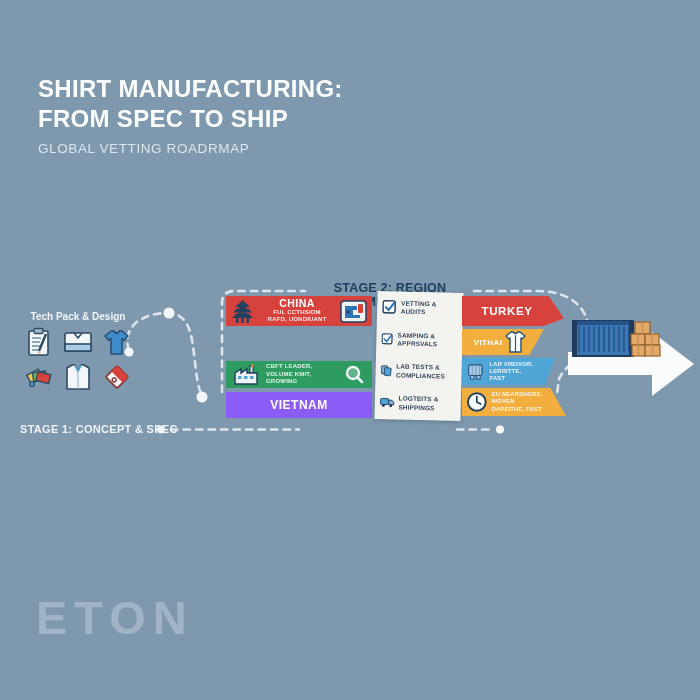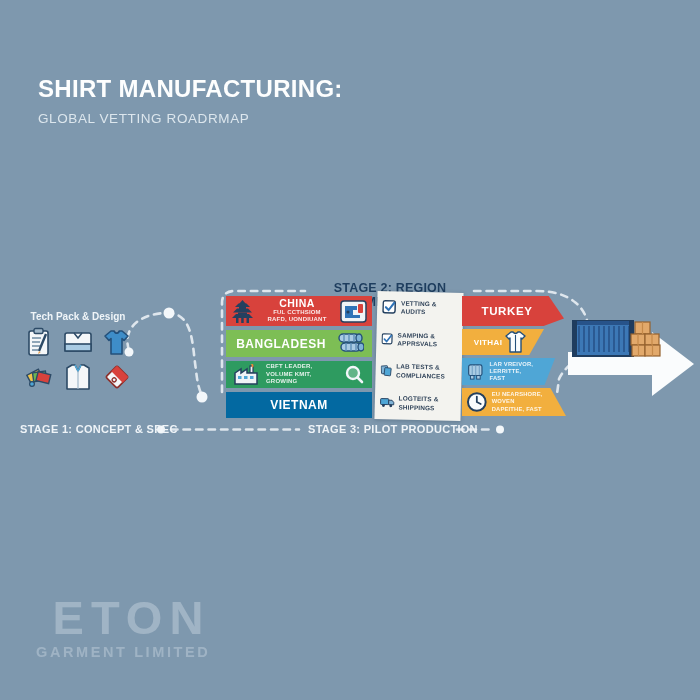--- a/index.html
+++ b/index.html
@@ -21,21 +21,21 @@
 
   
   .stage2-title{position:absolute;left:306px;top:281px;width:168px;text-align:center;
        font-size:12.5px;font-weight:bold;color:#1E3D5E;letter-spacing:.2px;}
 
   
   .bar{position:absolute;left:226px;width:146px;display:flex;align-items:center;color:#fff;box-sizing:border-box;}
   .bar-china{top:296px;height:30px;background:#D8423C;padding:0 5px;justify-content:space-between;}
   .bar-bangladesh{top:330px;height:27px;background:#7DBE55;padding:0 8px 0 0;}
   .bar-cost{top:361px;height:27px;background:#2E9B60;padding:0 7px;}
-  .bar-vietnam{top:392px;height:26px;background:#0369a1;justify-content:center;}
+  .bar-vietnam{top:392px;height:26px;background:#8b5cf6;justify-content:center;}
   .bar-name{font-weight:bold;letter-spacing:.5px;}
   .bar-name.big{font-size:12px;flex:1;text-align:center;}
   .china-text{flex:1;text-align:center;line-height:1;}
   .china-name{font-size:10.5px;font-weight:bold;letter-spacing:.5px;}
   .tiny-line{font-size:6px;font-weight:bold;color:rgba(255,255,255,.88);line-height:1.25;letter-spacing:.2px;}
   .cost-text{flex:1;padding-left:6px;line-height:1.3;}
 
   
   .mid-panel{position:absolute;left:376px;top:292px;width:86px;height:128px;background:#F3F3EF;
        transform:rotate(1.4deg);box-shadow:0 1px 4px rgba(25,45,65,.3);
@@ -59,31 +59,32 @@
   .rtiny .tiny-line{font-size:5.8px;}
 
   
   .ship{position:absolute;left:552px;top:298px;}
 
   
   .stage-label{position:absolute;top:423px;font-size:11px;font-weight:bold;color:#EFF4F8;letter-spacing:.3px;}
   .s1{left:20px;} .s3{left:308px;} .s4{left:512px;}
 
   
-  .logo{position:absolute;left:36px;top:594px;text-align:right;}
+  .logo{position:absolute;left:36px;top:594px;}
   .logo-name{font-size:47px;font-weight:600;color:rgba(234,241,247,.32);letter-spacing:7px;line-height:1;}
   .logo-sub{font-size:14.5px;font-weight:600;color:rgba(234,241,247,.30);letter-spacing:2.6px;margin-top:3px;}
 </style>
 </head>
 <body>
 
 <div id="app">
 
   <div class="header">
     <div class="title-line">SHIRT MANUFACTURING:</div>
+    <div class="title-line">FROM SPEC TO SHIP</div>
     <div class="subtitle">GLOBAL VETTING ROADRMAP</div>
   </div>
 
   <svg class="overlay" width="700" height="700" viewBox="0 0 700 700">
     <g fill="none" stroke="#E6EDF2" stroke-opacity=".92" stroke-width="2.6" stroke-linecap="round" stroke-dasharray="6.5 6">
       <path d="M 129 350 C 122 330 138 313 168 313 C 194 314 192 345 196 370 C 197 381 199 389 201 393"></path>
       <path d="M 222 392 L 222 303 Q 222 291 235 291 L 305 291"></path>
       <path d="M 474 291 L 537 291 Q 562 291 576 303 C 589 314 592 333 583 349 C 575 362 563 369 559 379 L 557 394"></path>
       <path d="M 171 429.5 L 299 429.5"></path>
       <path d="M 457 429.5 L 492 429.5"></path>
@@ -161,33 +162,20 @@
       <div class="tiny-line">RAFD, UONDIUANT</div>
     </div>
     <svg width="27" height="23" viewBox="0 0 27 23">
       <rect x="1" y="1" width="25" height="21" rx="3" fill="#EFF3F6" stroke="#24405F" stroke-width="1.5"></rect>
       <path d="M5 6 L17 6 L17 10 L13 10 L13 15 L20 15 L20 18 L5 18 Z" fill="#2F73B7"></path>
       <rect x="18" y="4" width="5" height="9" rx="1" fill="#D8423C"></rect>
       <circle cx="8" cy="12" r="1.6" fill="#24405F"></circle>
     </svg>
   </div>
 
-  <div class="bar bar-bangladesh">
-    <div class="bar-name big">BANGLADESH</div>
-    <svg width="28" height="24" viewBox="0 0 28 24">
-      <g stroke="#24507A" stroke-width="1.4">
-        <rect x="3" y="2" width="20" height="8" rx="4" fill="#A9CBE3"></rect>
-        <path d="M8 2 v8 M13 2 v8 M18 2 v8" fill="none" stroke="#5E90B8"></path>
-        <ellipse cx="23" cy="6" rx="3" ry="4" fill="#7FB3D6"></ellipse>
-        <rect x="5" y="11" width="20" height="8" rx="4" fill="#A9CBE3"></rect>
-        <path d="M10 11 v8 M15 11 v8 M20 11 v8" fill="none" stroke="#5E90B8"></path>
-        <ellipse cx="25" cy="15" rx="3" ry="4" fill="#7FB3D6"></ellipse>
-      </g>
-    </svg>
-  </div>
 
   <div class="bar bar-cost">
     <svg width="27" height="22" viewBox="0 0 27 22">
       <rect x="17" y="2" width="3" height="7" fill="#EFF3F6" stroke="#24405F" stroke-width="1.2"></rect>
       <path d="M18.5 0 q2 1.5 0.5 3" stroke="#E8883C" stroke-width="1.8" fill="none"></path>
       <path d="M2 9 L8 5 L8 9 L14 5 L14 9 L24 9 L24 20 L2 20 Z" fill="#EFF3F6" stroke="#24405F" stroke-width="1.5"></path>
       <rect x="5" y="12" width="3.5" height="3" fill="#4FA6D6"></rect>
       <rect x="11" y="12" width="3.5" height="3" fill="#4FA6D6"></rect>
       <rect x="17" y="12" width="3.5" height="3" fill="#4FA6D6"></rect>
     </svg>
@@ -287,20 +275,18 @@
       <rect x="83" y="24" width="15" height="12"></rect>
       <rect x="79" y="36" width="14" height="11"></rect>
       <rect x="93" y="36" width="14" height="11"></rect>
       <rect x="80" y="47" width="13" height="11"></rect>
       <rect x="93" y="47" width="15" height="11"></rect>
       <path d="M90.5 24 v12 M86 36 v11 M100 36 v11 M86.5 47 v11 M100.5 47 v11" stroke="#C68A4A" fill="none"></path>
     </g>
   </svg>
 
   <div class="stage-label s1">STAGE 1: CONCEPT &amp; SPEC</div>
-  <div class="stage-label s3">STAGE 3: PILOT PRODUCTION</div>
 
   <div class="logo">
     <div class="logo-name">ETON</div>
-    <div class="logo-sub">GARMENT LIMITED</div>
   </div>
 
 </div>
 
 </body></html>

